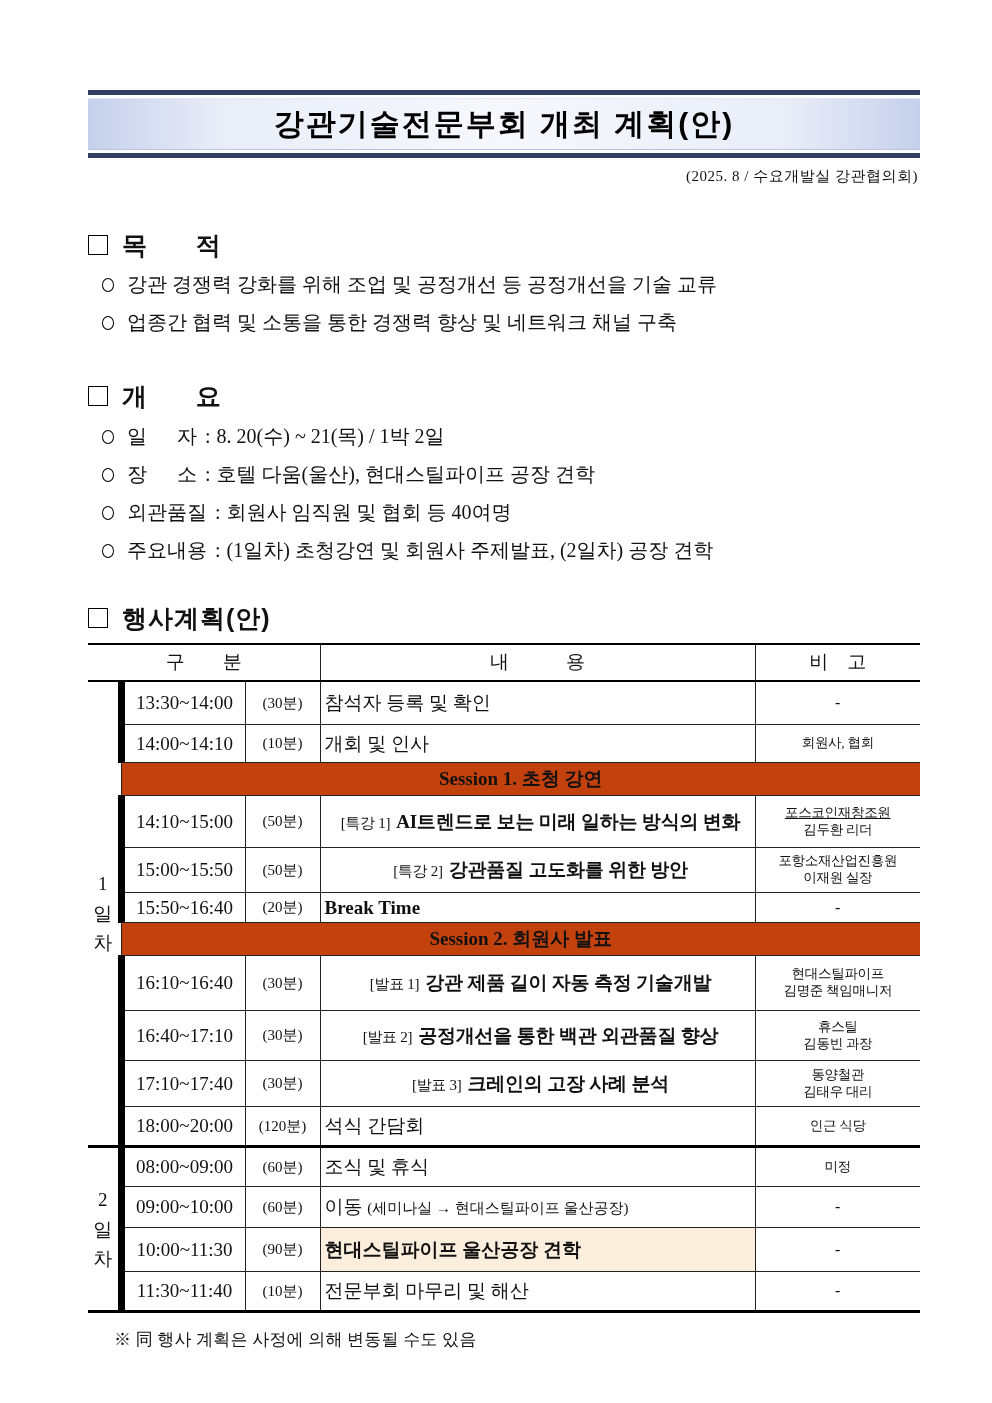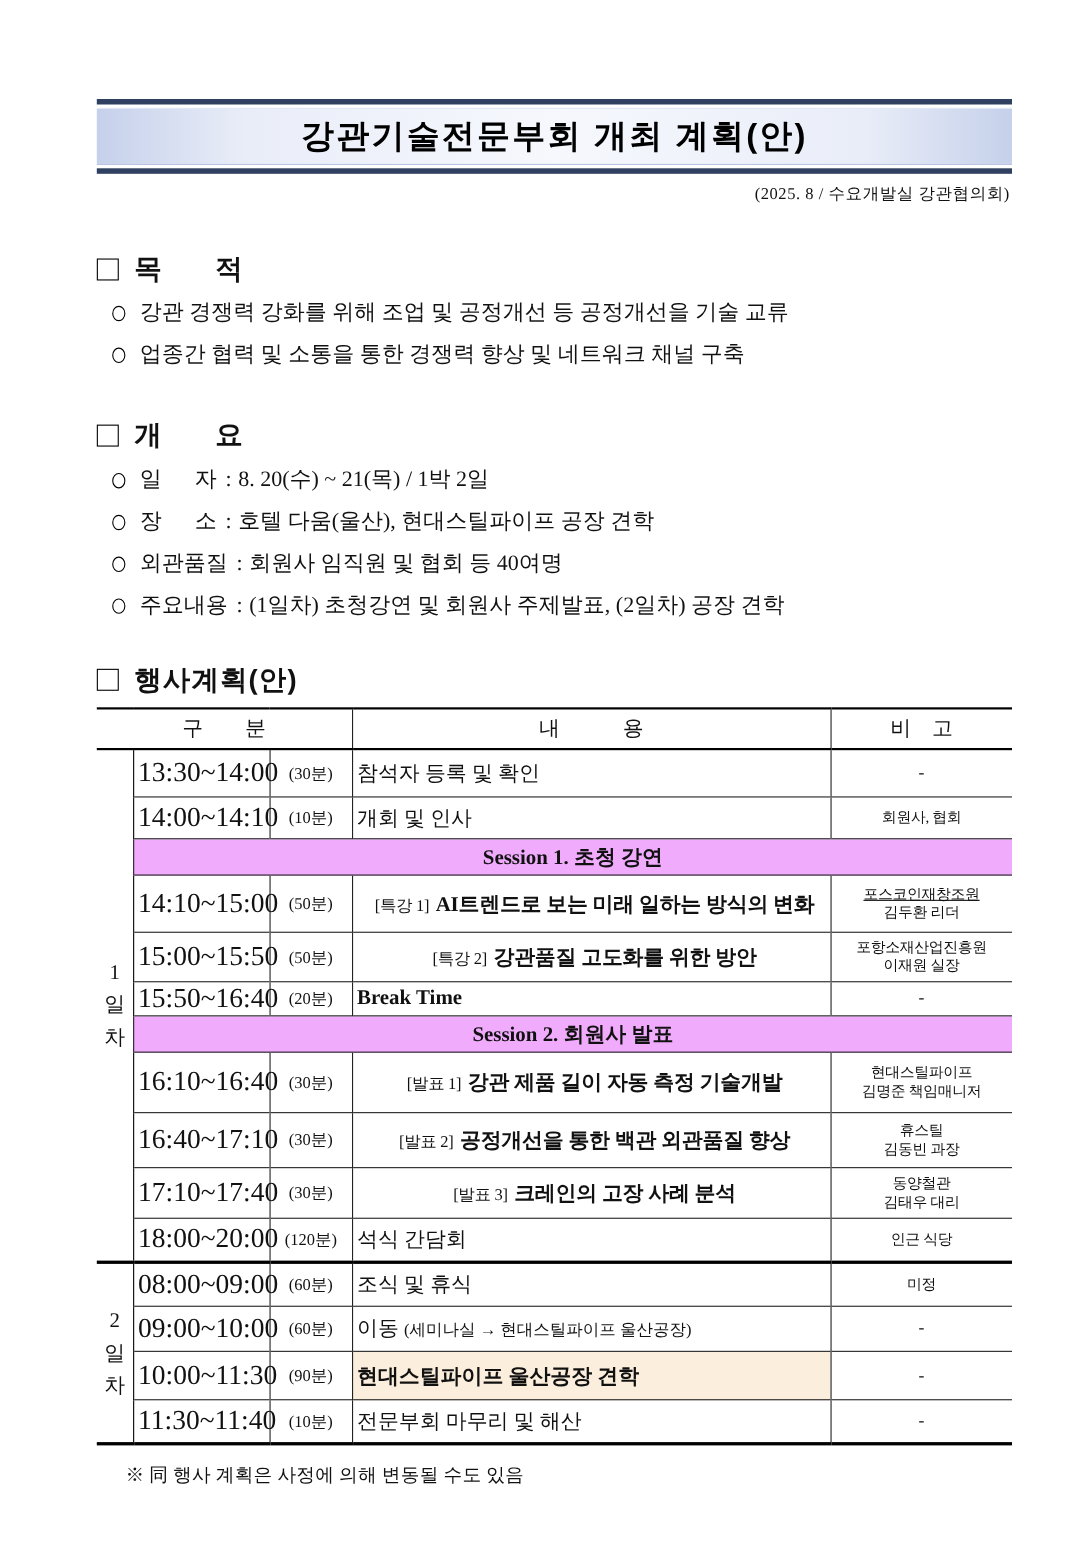--- a/index.html
+++ b/index.html
@@ -41,35 +41,35 @@
   .ov-colon{padding:0 6px 0 8px;}
 
   
   table.schedule{border-collapse:collapse;table-layout:fixed;width:832px;margin-top:12px;}
   table.schedule th,table.schedule td{padding:1px 4px;vertical-align:middle;}
   th{font-size:19px;font-weight:normal;white-space:pre;
      border-top:2px solid #000;border-bottom:2px solid #000;height:33px;}
   th.h-naeyong,th.h-bigo{border-left:1px solid #222;}
   td{border-top:1px solid #222;font-size:19px;}
   td.day-cell{text-align:center;font-size:19px;line-height:1.55;padding:0;}
-  td.time{border-left:1px solid #000000;text-align:center;white-space:nowrap;font-size:25px;}
+  td.time{border-left:7px solid #000000;text-align:center;white-space:nowrap;font-size:19px;}
   td.dur{border-left:1px solid #222;text-align:center;font-size:15px;white-space:nowrap;}
   td.content{border-left:1px solid #222;text-align:left;}
   td.content.left{text-align:center;padding-left:10px;}
   td.content .prefix{font-size:15px;letter-spacing:-.3px;padding-right:6px;}
   td.content .title{font-weight:bold;font-size:19px;letter-spacing:-.2px;}
   td.content .small{font-size:15px;}
   td.content.hl{background:#fbeedc;}
   td.content .b{font-weight:bold;}
   td.remark{border-left:1px solid #222;text-align:center;line-height:1.25;}
   td.remark .rline{font-size:13.5px;letter-spacing:-.3px;}
   td.remark .dash{font-size:16px;}
   td.remark .u{text-decoration:underline;}
   td.session-cell{
-    border-left:1px solid #222;background:#f0abfc;text-align:center;
+    border-left:1px solid #222;background:#c2410c;text-align:center;
     font-weight:bold;font-size:19px;
   }
   tr.d2 td{border-top:3px solid #000;}
   tr.last td{border-bottom:3px solid #000;}
   td.day-cell.bottom{border-bottom:3px solid #000;}
 
   .footnote{margin:15px 0 0 26px;font-size:17px;letter-spacing:.2px;}
 </style>
 </head>
 <body>

